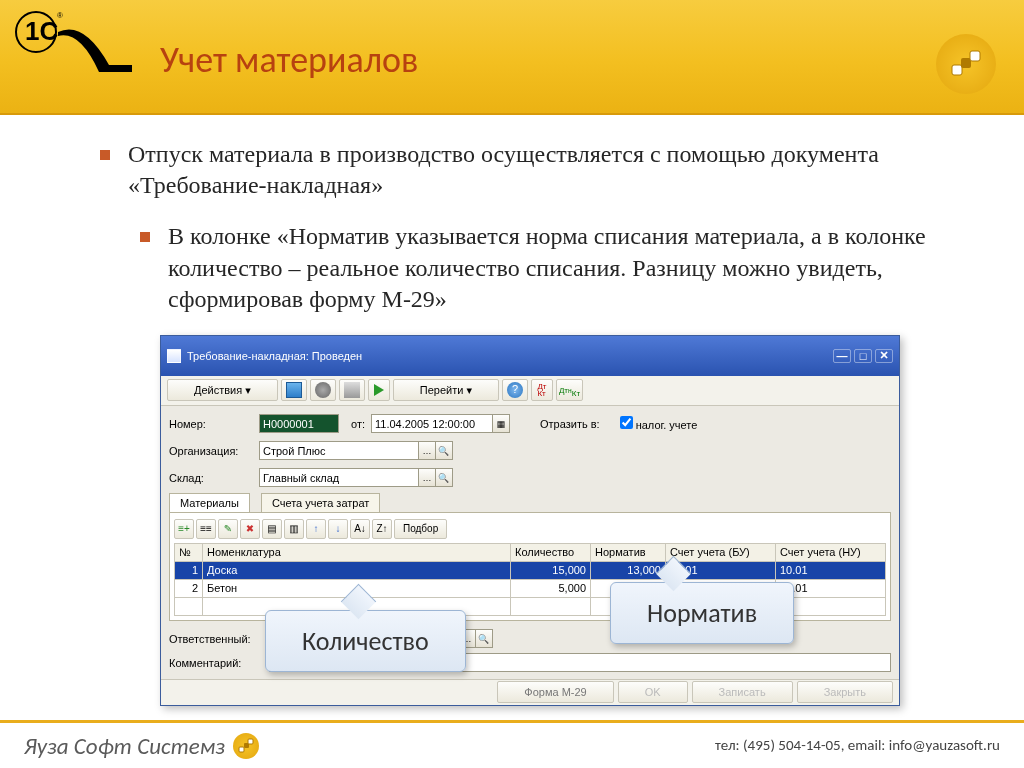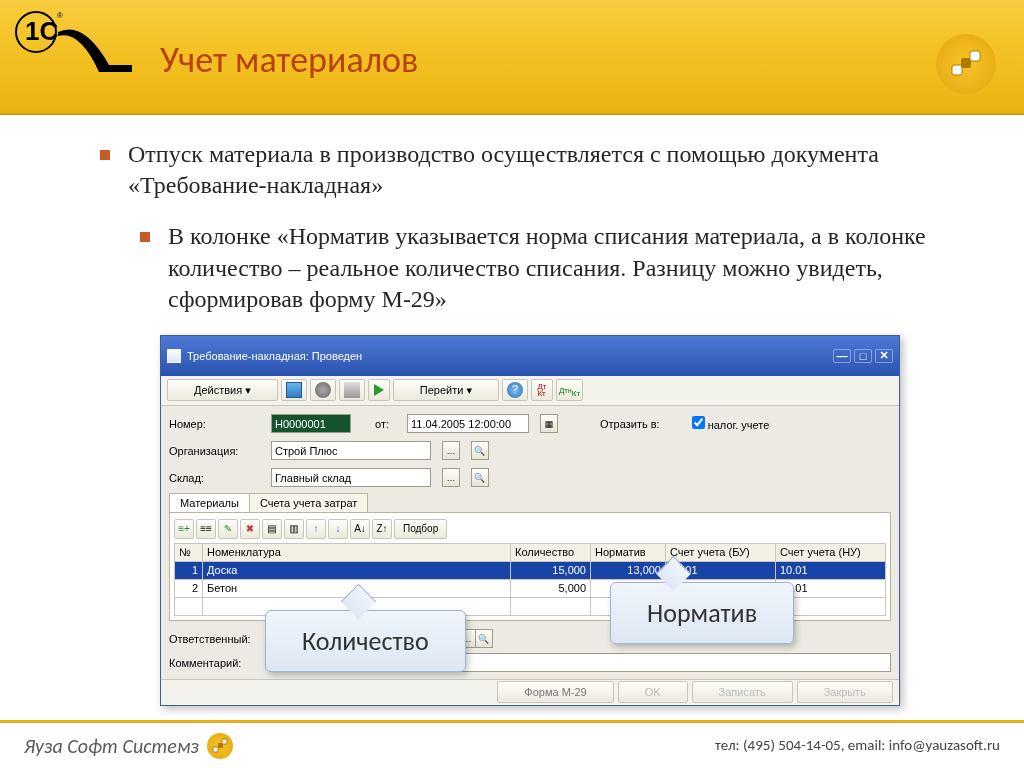--- a/index.html
+++ b/index.html
@@ -28,27 +28,27 @@
   .tbtn { height: 22px; min-width: 22px; border: 1px solid #c9c6b9; background: linear-gradient(#fdfdfb,#ece9dc); border-radius: 2px; display: flex; align-items: center; justify-content: center; font-size: 11px; padding: 0 4px; cursor: pointer; }
   .tbtn.text { padding: 0 26px; }
   .tico { width: 16px; height: 16px; display: inline-block; }
   .i-save { background: linear-gradient(#6bb4ec,#2d7ec9); border: 1px solid #1c5a96; }
   .i-gear { background: radial-gradient(#aaa,#666); border-radius: 50%; }
   .i-print { background: linear-gradient(#ddd,#999); }
   .i-play { width: 0; height: 0; border-left: 10px solid #2a9a2a; border-top: 6px solid transparent; border-bottom: 6px solid transparent; }
   .i-help { background: radial-gradient(#7fb8ef,#2a75c0); border-radius: 50%; color: #fff; font-size: 11px; text-align: center; line-height: 15px; }
 
   .form-area { padding: 6px 8px 4px 8px; }
-  .frow { display: flex; align-items: center; height: 24px; margin-bottom: 3px; gap: 12px; }
+  .frow { display: flex; align-items: center; height: 24px; margin-bottom: 3px; }
   .flabel { width: 90px; }
   .finput { height: 19px; background: #fff; border: 1px solid #9e9b87; padding: 0 3px; display: flex; align-items: center; font-size: 11px; }
   .finput.sel { background: #14532d; color: #fff; text-align: center; }
   .fbtn-sm { width: 18px; height: 19px; border: 1px solid #9e9b87; background: linear-gradient(#fdfdfb,#e7e3d5); margin-left: -1px; display: flex; align-items: center; justify-content: center; font-size: 9px; cursor: pointer; }
 
-  .tabs { display: flex; margin-top: 0; }
+  .tabs { display: flex; margin-top: 0; gap: 12px; }
   .tab { padding: 3px 10px; border: 1px solid #b8b49d; background: #f7f5ea; border-bottom: none; font-size: 11px; cursor: pointer; }
   .tab.active { background: #fff; }
   .tab + .tab { margin-left: -1px; }
   .tabpanel { border: 1px solid #b8b49d; background: #fff; padding: 4px; }
 
   .tbl-toolbar { display: flex; gap: 2px; padding: 2px 0 4px 0; align-items: center; }
   .tbl-btn { width: 20px; height: 20px; border: 1px solid #c9c6b9; background: linear-gradient(#fdfdfb,#ece9dc); border-radius: 2px; cursor: pointer; display: flex; align-items: center; justify-content: center; font-size: 10px; }
 
   table.grid { width: 100%; border-collapse: collapse; font-size: 11px; }
   table.grid th, table.grid td { border: 1px solid #c9c6b9; padding: 2px 4px; text-align: left; height: 18px; background: #fff; }
@@ -61,21 +61,21 @@
   .statusbar { background: #f3f2eb; border-top: 1px solid #c9c6b9; height: 26px; display: flex; align-items: center; justify-content: flex-end; padding: 0 6px; gap: 4px; color: #777; font-size: 11px; }
 
   
   .callout { position: absolute; background: linear-gradient(#f0f5fc,#dde7f3); border: 1px solid #9cb5d4; border-radius: 6px; padding: 14px 36px; font-family: Calibri, sans-serif; font-size: 26px; color: #333; box-shadow: 2px 3px 6px rgba(0,0,0,.25); }
   .callout::before { content: ""; position: absolute; top: -22px; width: 24px; height: 24px; background: inherit; border-left: 1px solid #9cb5d4; border-top: 1px solid #9cb5d4; transform: rotate(45deg); }
   #co-qty::before { left: 80px; }
   #co-norm::before { left: 50px; }
 
   
   .footer { position: absolute; left: 0; right: 0; bottom: 0; height: 48px; border-top: 3px solid #e9ad1c; display: flex; align-items: center; padding: 0 24px; font-family: Calibri, sans-serif; }
-  .footer .brand { font-style: italic; font-size: 20px; color: #5a5a5a; display: flex; align-items: center; gap: 8px; }
+  .footer .brand { font-style: italic; font-size: 23px; color: #5a5a5a; display: flex; align-items: center; gap: 8px; }
   .brand-icon { width: 26px; height: 26px; border-radius: 50%; background: radial-gradient(#f6c428,#e3a60e); display: flex; align-items: center; justify-content: center; }
   .footer .contact { margin-left: auto; text-align: right; font-size: 15px; color: #444; line-height: 1.25; }
 </style>
 </head>
 <body>
 
 <div class="header-strip">
   <div class="logo-1c">
     <svg viewBox="0 0 120 78">
         <circle cx="22" cy="22" r="20" fill="none" stroke="#000" stroke-width="2"></circle>

